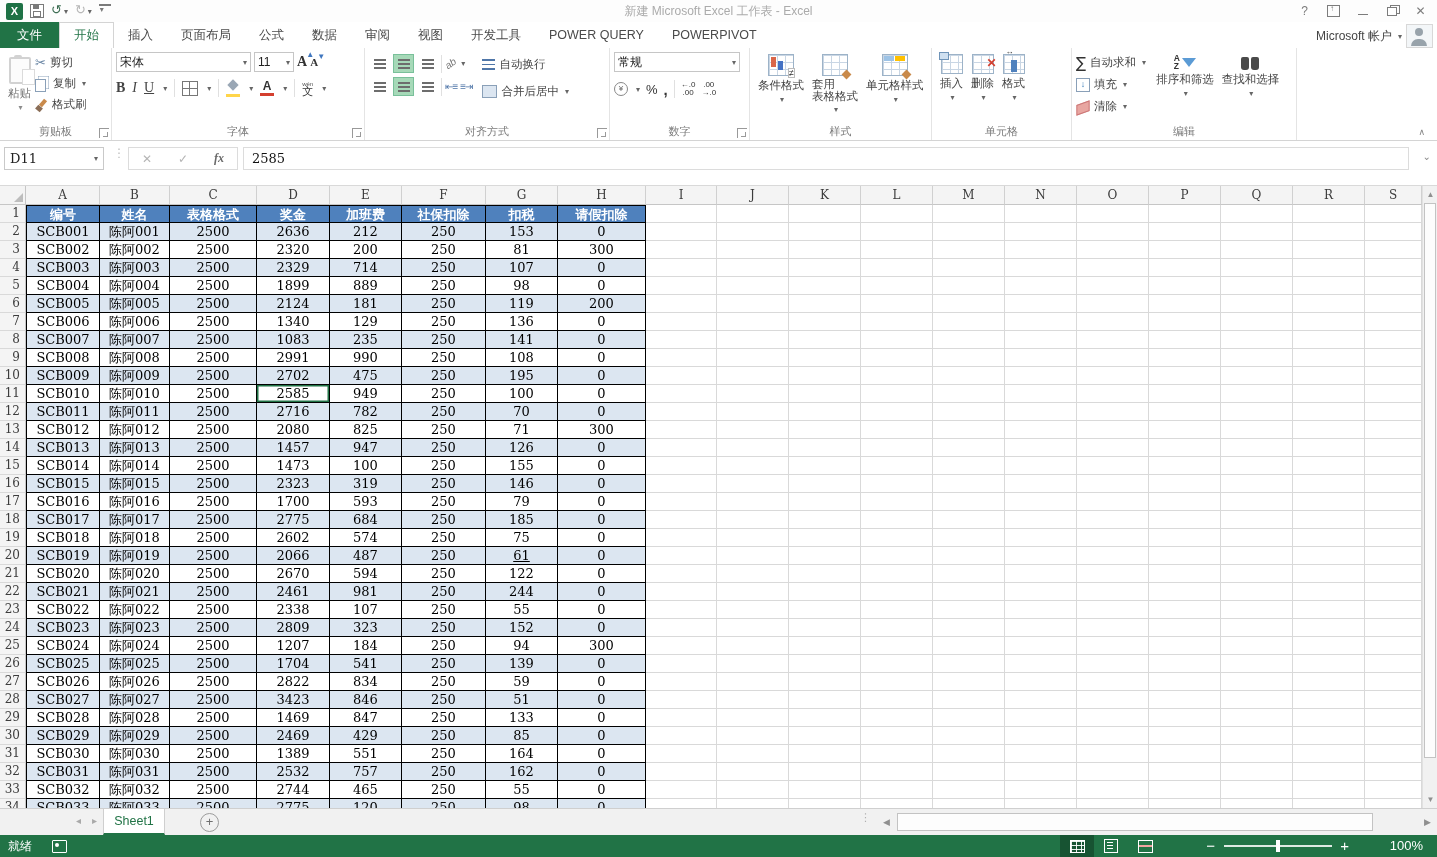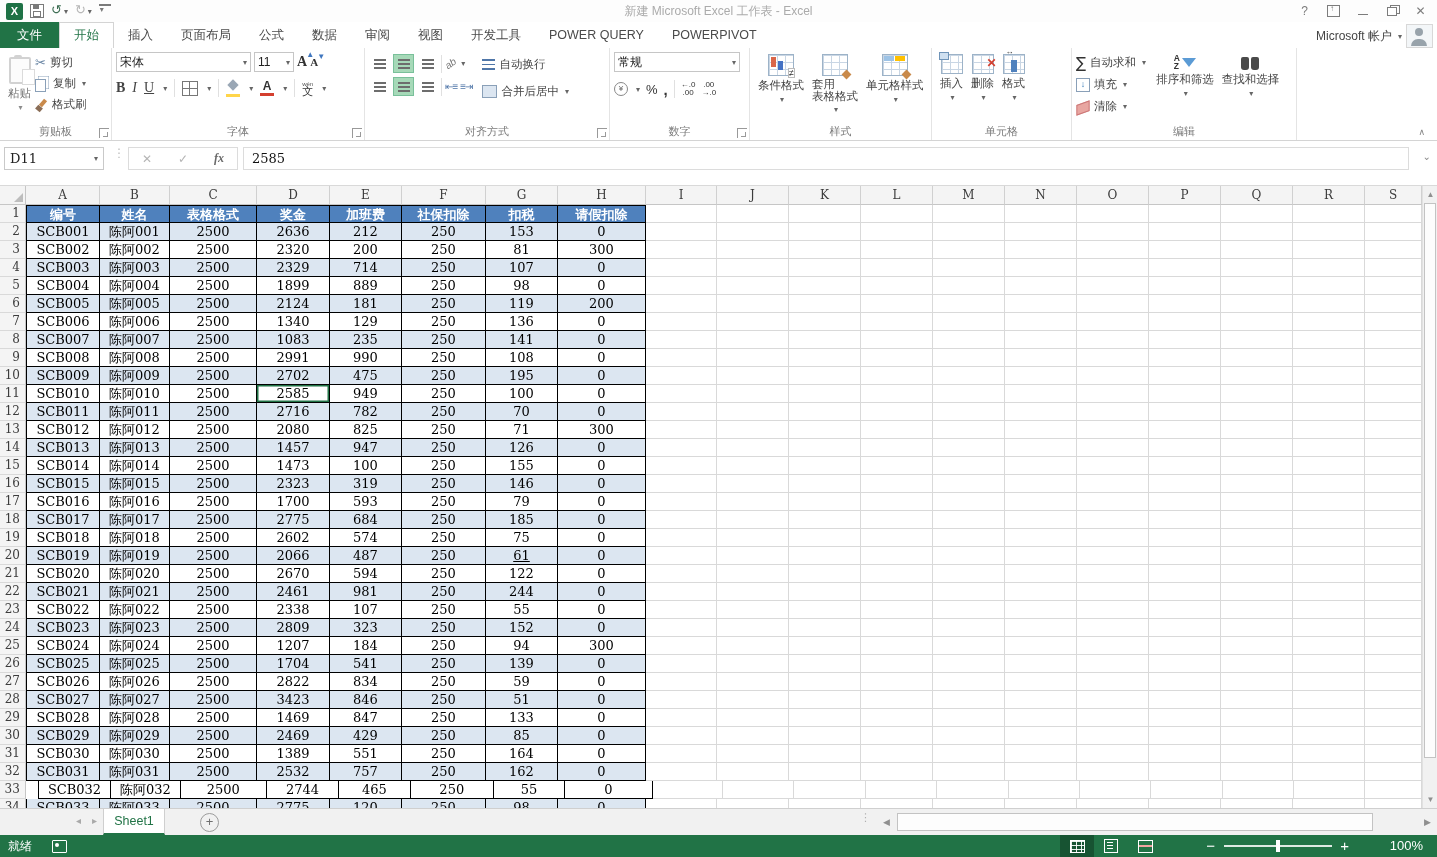--- a/index.html
+++ b/index.html
@@ -1191,21 +1191,21 @@
         <div class="g-c" style="width: 72px;"></div>
         <div class="g-c" style="width: 72px;"></div>
         <div class="g-c" style="width: 72px;"></div>
         <div class="g-c" style="width: 72px;"></div>
         <div class="g-c" style="width: 72px;"></div>
         <div class="g-c" style="width: 72px;"></div>
         <div class="g-c" style="width: 57px;"></div>
       </div>
       <div class="g-row">
         <div class="g-rn">33</div>
-        <div class="g-c tc tc0" style="width: 74px; margin-left: 12px;">SCB032</div>
+        <div class="g-c tc tc0" style="width: 74px;">SCB032</div>
         <div class="g-c tc" style="width: 70px;">陈阿032</div>
         <div class="g-c tc" style="width: 87px;">2500</div>
         <div class="g-c tc" style="width: 73px;">2744</div>
         <div class="g-c tc" style="width: 72px;">465</div>
         <div class="g-c tc" style="width: 84px;">250</div>
         <div class="g-c tc" style="width: 72px;">55</div>
         <div class="g-c tc" style="width: 88px;">0</div>
         <div class="g-c" style="width: 71px;"></div>
         <div class="g-c" style="width: 72px;"></div>
         <div class="g-c" style="width: 72px;"></div>

